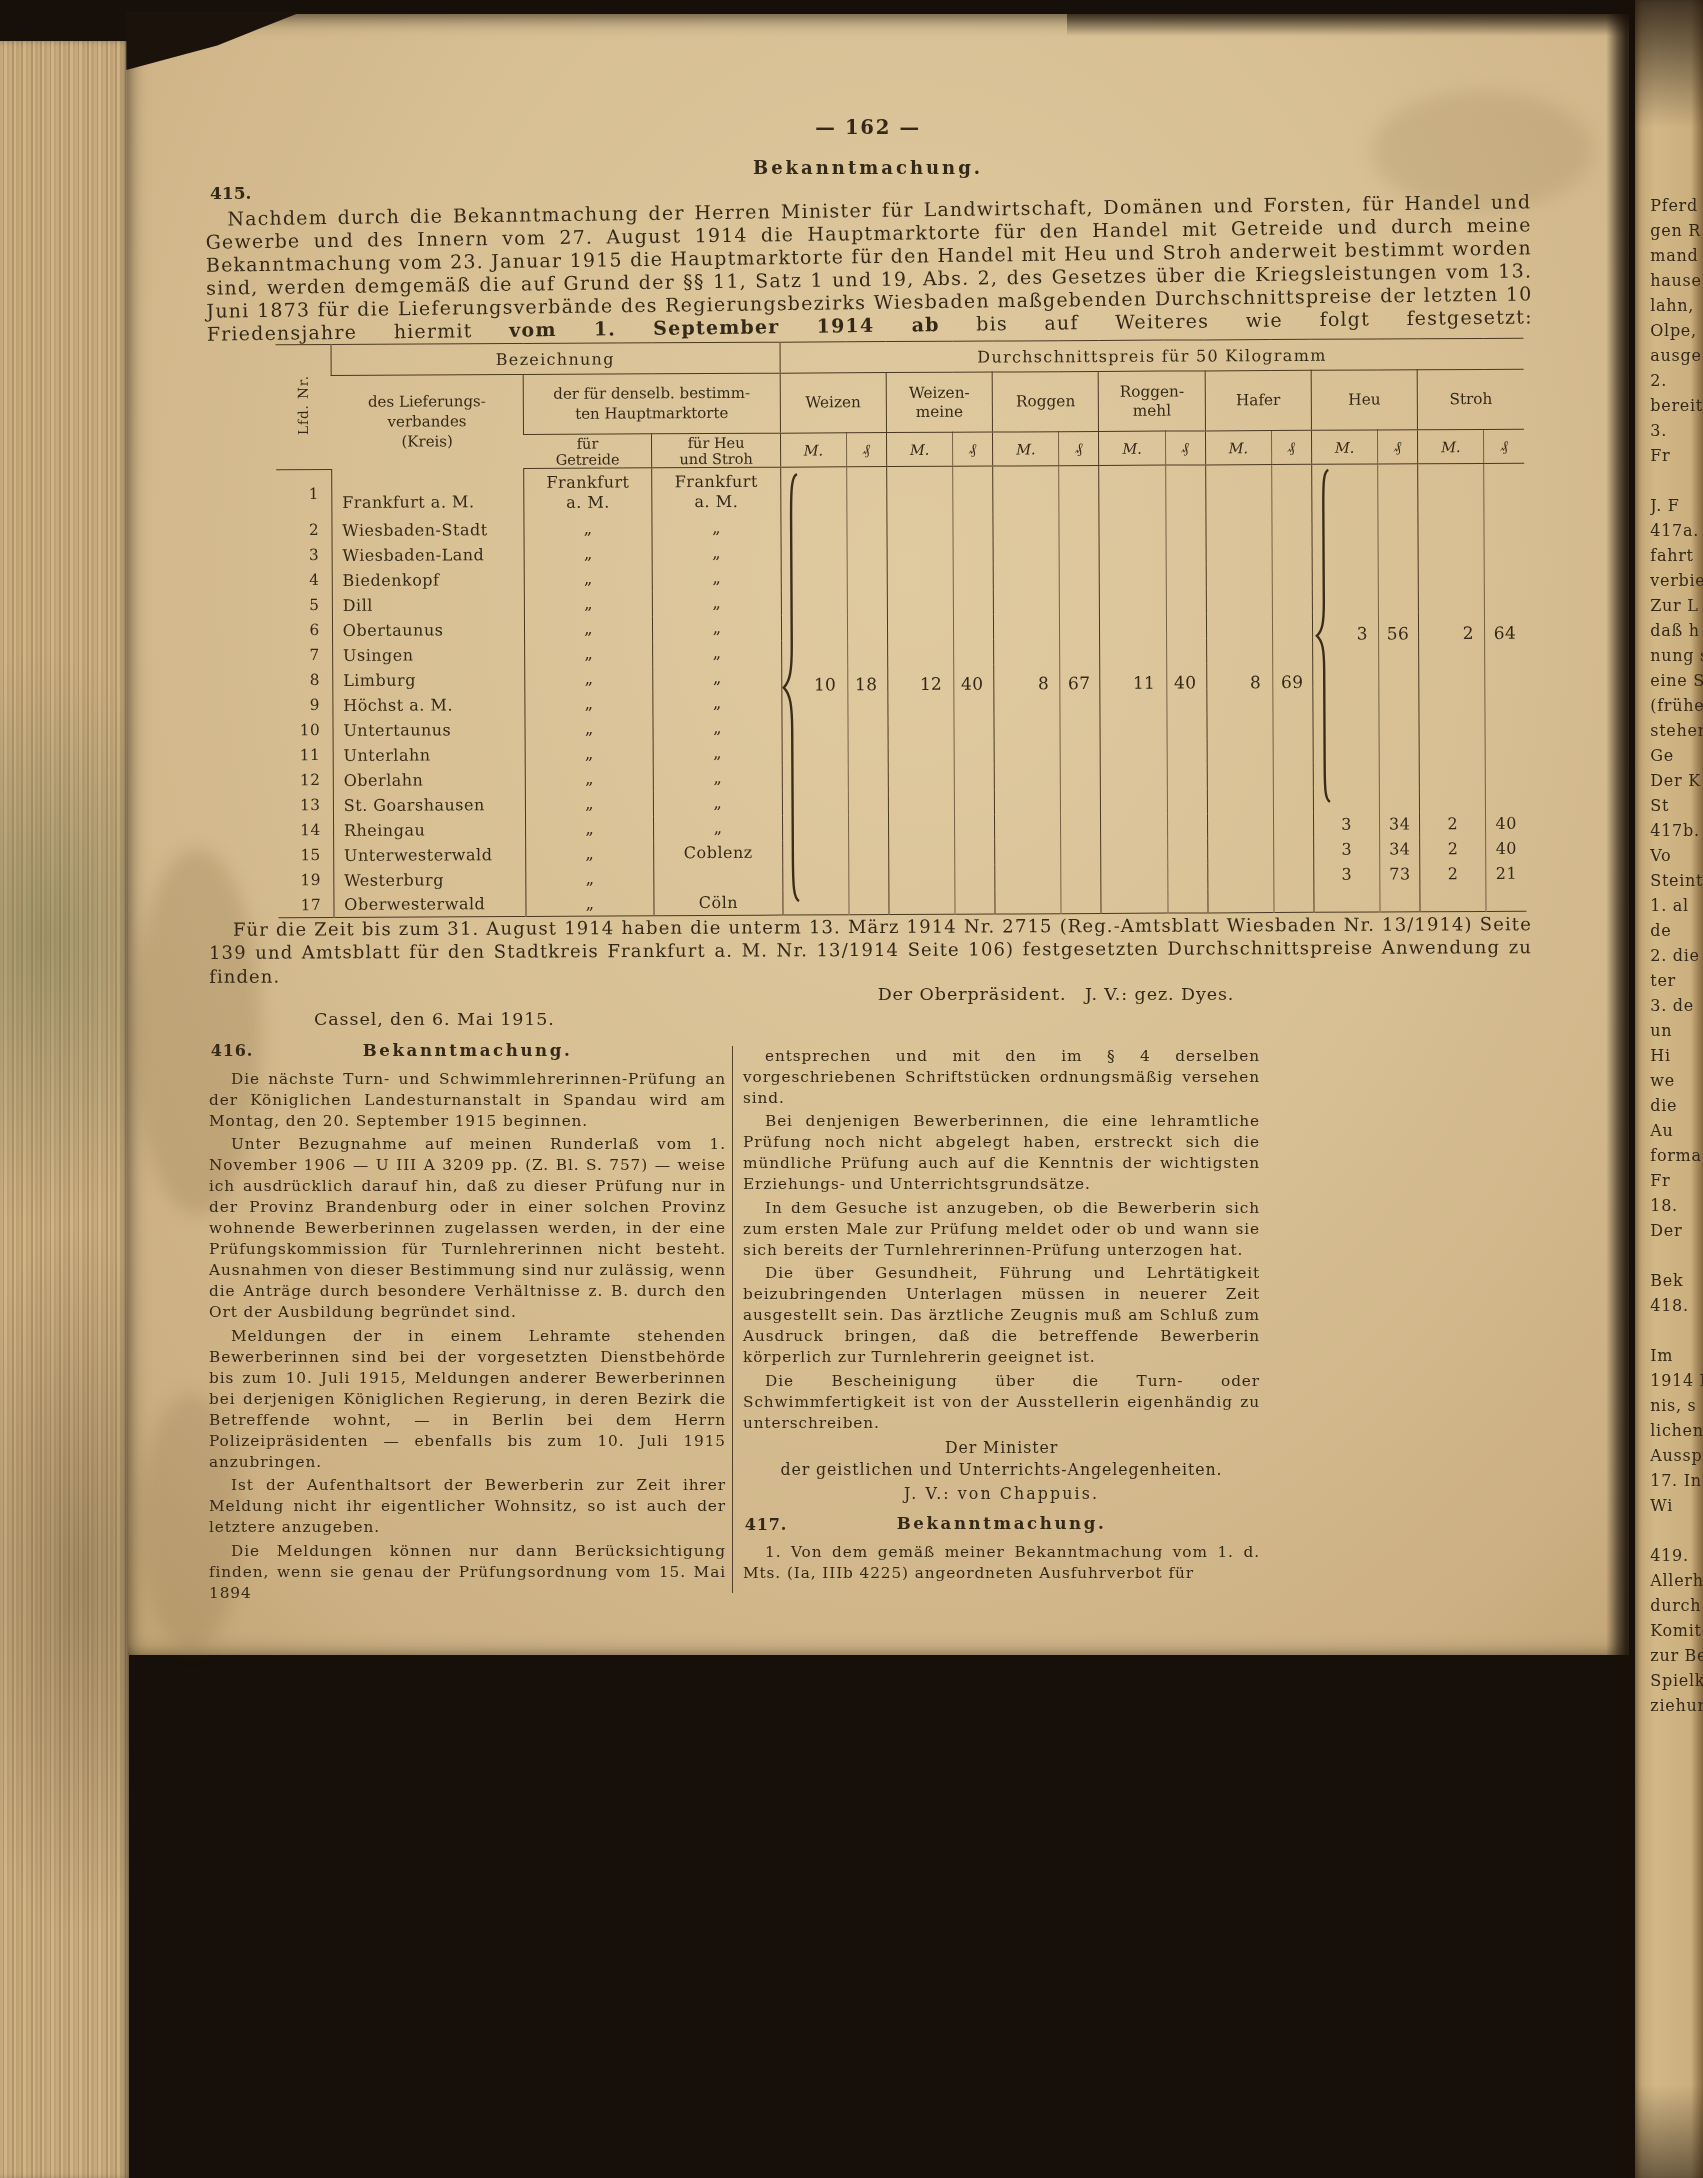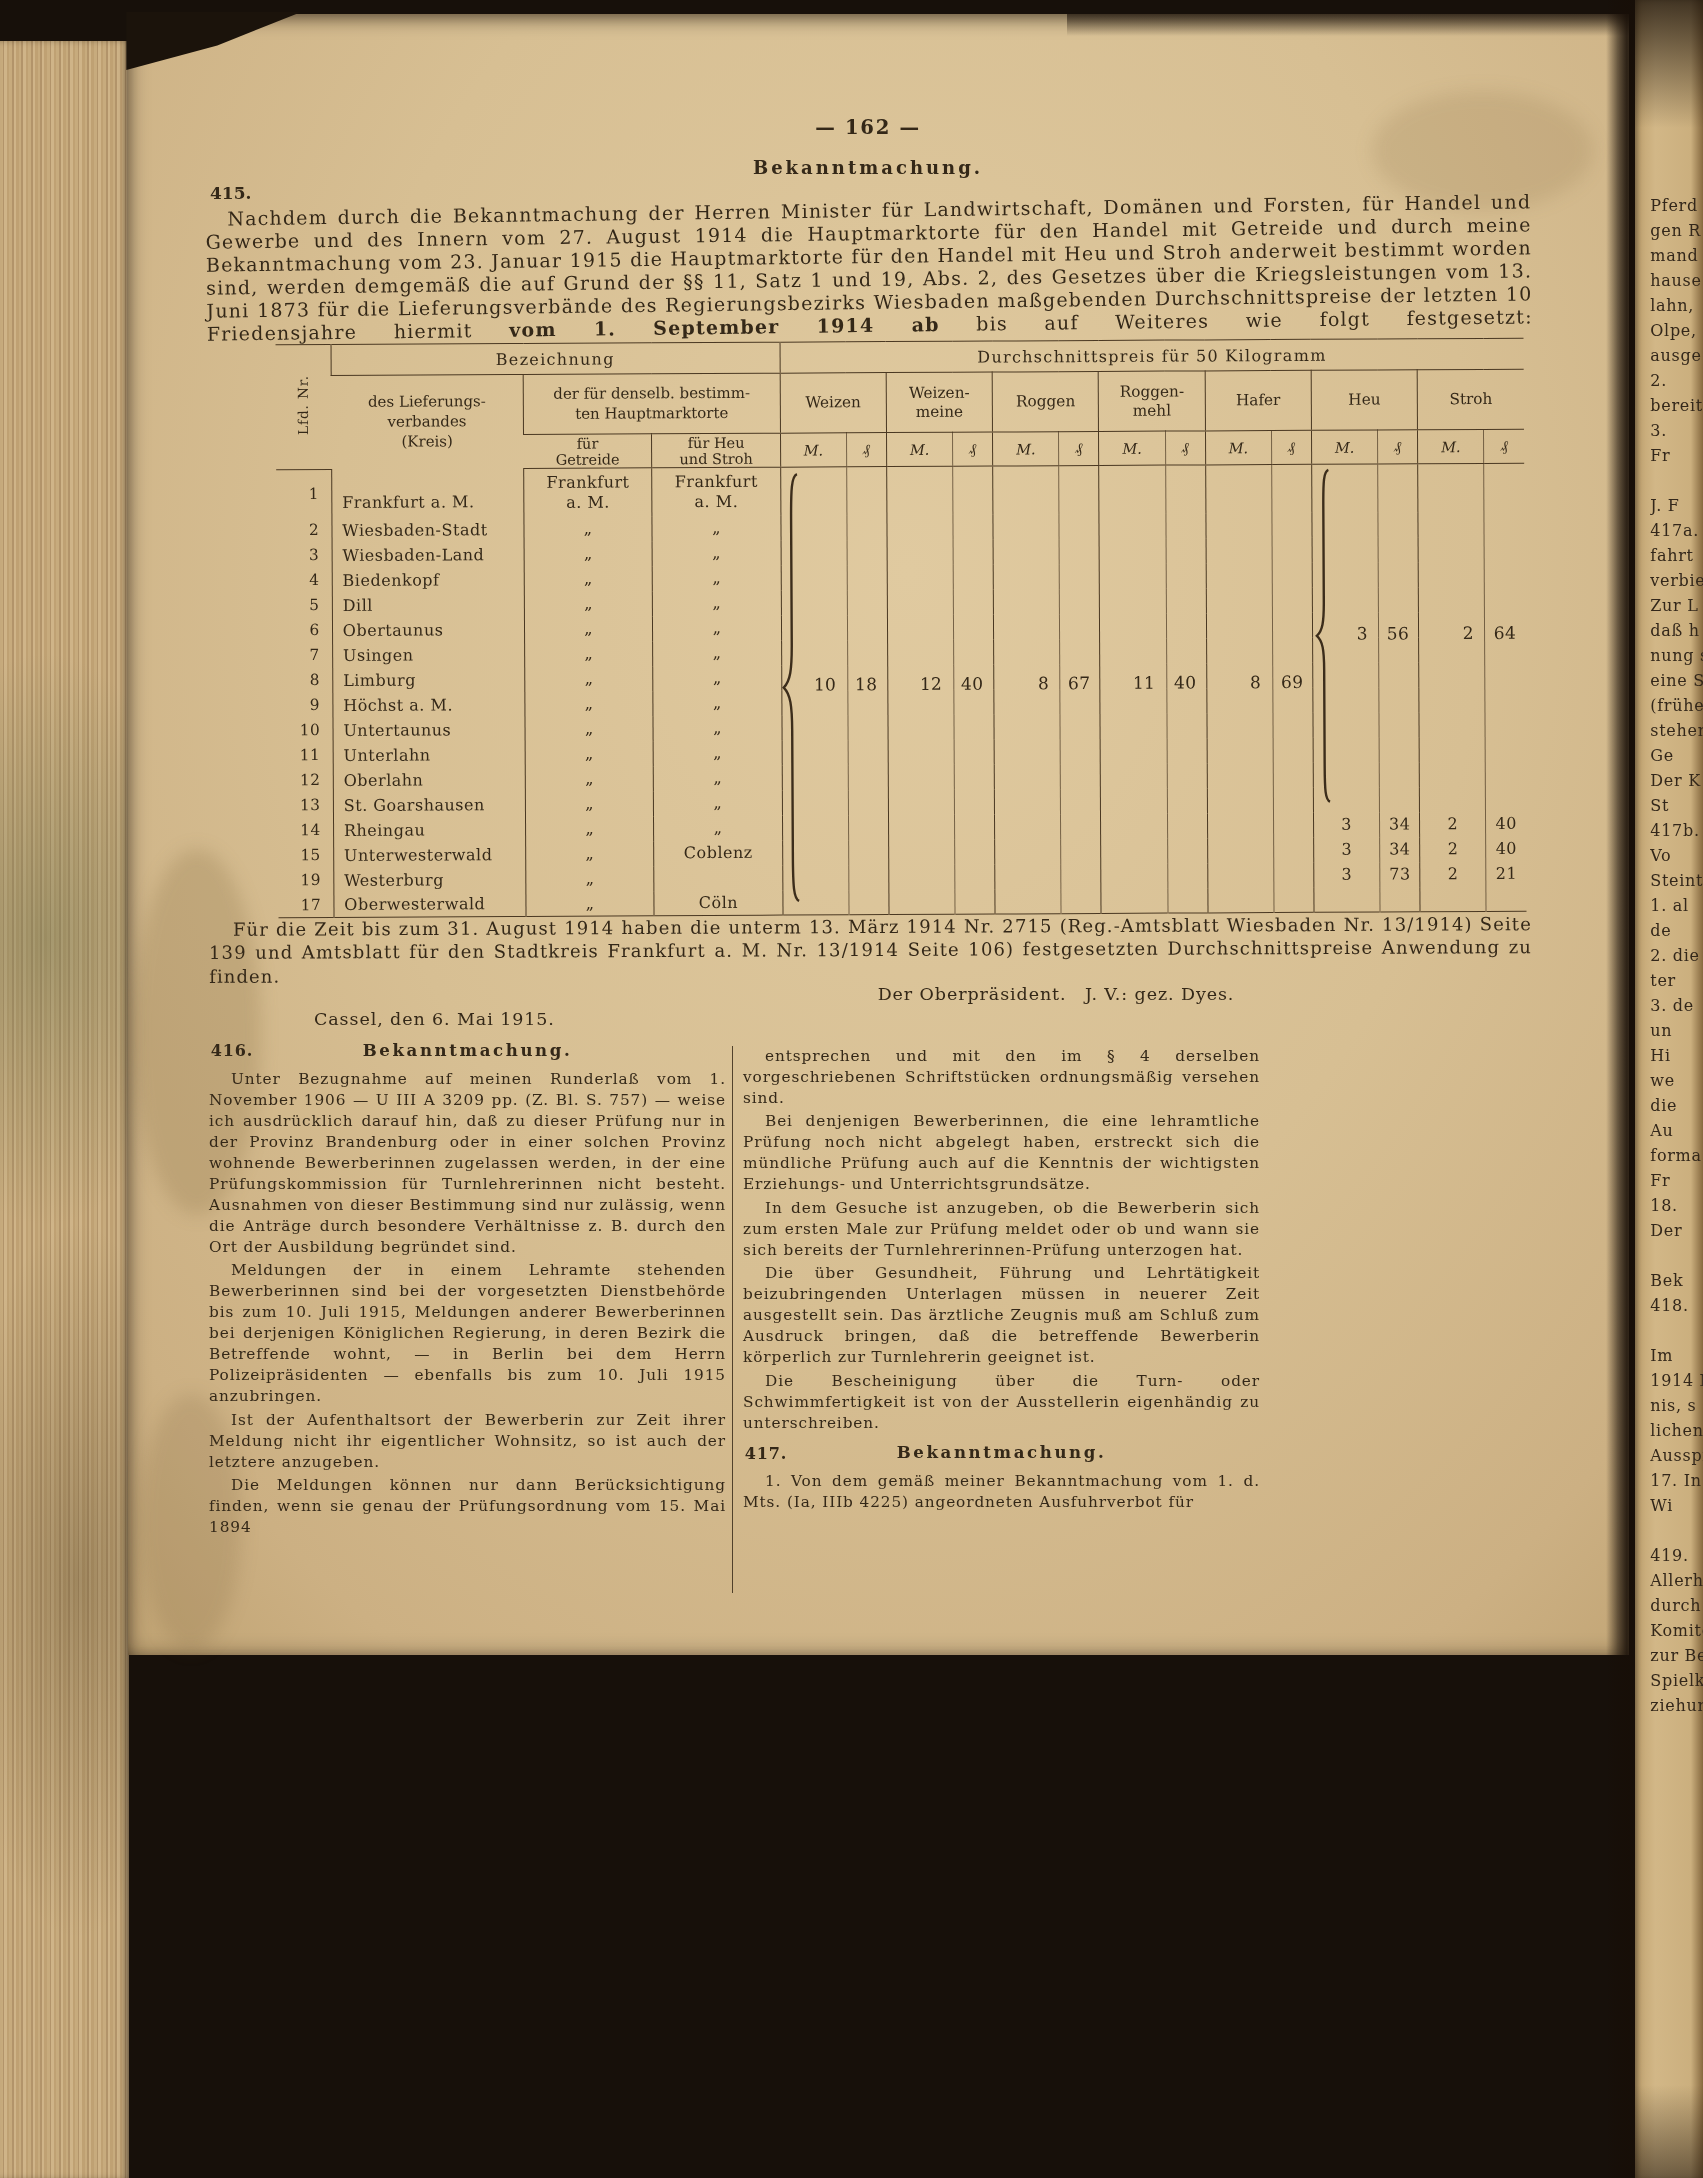--- a/index.html
+++ b/index.html
@@ -582,36 +582,42 @@
 
   <div class="colrule"></div>
 
   <div class="col col-left">
     <div class="notice-head">
       <span class="nnum">416.</span>
       <span class="ntitle">Bekanntmachung.</span>
     </div>
     <div>
 
+    <p class="cp">Die nächste Turn- und Schwimmlehrerinnen-Prüfung an der Königlichen Landesturnanstalt in Spandau wird am Montag, den 20. September 1915 beginnen.</p>
         <p class="cp">Unter Bezugnahme auf meinen Runderlaß vom 1. November 1906 — U III A 3209 pp. (Z. Bl. S. 757) — weise ich ausdrücklich darauf hin, daß zu dieser Prüfung nur in der Provinz Brandenburg oder in einer solchen Provinz wohnende Bewerberinnen zugelassen werden, in der eine Prüfungskommission für Turnlehrerinnen nicht besteht. Ausnahmen von dieser Bestimmung sind nur zulässig, wenn die Anträge durch besondere Verhältnisse z. B. durch den Ort der Ausbildung begründet sind.</p>
         <p class="cp">Meldungen der in einem Lehramte stehenden Bewerberinnen sind bei der vorgesetzten Dienstbehörde bis zum 10. Juli 1915, Meldungen anderer Bewerberinnen bei derjenigen Königlichen Regierung, in deren Bezirk die Betreffende wohnt, — in Berlin bei dem Herrn Polizeipräsidenten — ebenfalls bis zum 10. Juli 1915 anzubringen.</p>
         <p class="cp">Ist der Aufenthaltsort der Bewerberin zur Zeit ihrer Meldung nicht ihr eigentlicher Wohnsitz, so ist auch der letztere anzugeben.</p>
         <p class="cp">Die Meldungen können nur dann Berücksichtigung finden, wenn sie genau der Prüfungsordnung vom 15. Mai 1894</p>
       </div>
   </div>
 
   <div class="col col-right">
     <div>
 
     <p class="cp">entsprechen und mit den im § 4 derselben vorgeschriebenen Schriftstücken ordnungsmäßig versehen sind.</p>
         <p class="cp">Bei denjenigen Bewerberinnen, die eine lehramtliche Prüfung noch nicht abgelegt haben, erstreckt sich die mündliche Prüfung auch auf die Kenntnis der wichtigsten Erziehungs- und Unterrichtsgrundsätze.</p>
         <p class="cp">In dem Gesuche ist anzugeben, ob die Bewerberin sich zum ersten Male zur Prüfung meldet oder ob und wann sie sich bereits der Turnlehrerinnen-Prüfung unterzogen hat.</p>
         <p class="cp">Die über Gesundheit, Führung und Lehrtätigkeit beizubringenden Unterlagen müssen in neuerer Zeit ausgestellt sein. Das ärztliche Zeugnis muß am Schluß zum Ausdruck bringen, daß die betreffende Bewerberin körperlich zur Turnlehrerin geeignet ist.</p>
         <p class="cp">Die Bescheinigung über die Turn- oder Schwimmfertigkeit ist von der Ausstellerin eigenhändig zu unterschreiben.</p>
       </div>
+    <div class="minister-block">
+      <div class="center-line">Der Minister</div>
+      <div class="center-line">der geistlichen und Unterrichts-Angelegenheiten.</div>
+      <div class="center-line sp">J. V.: von Chappuis.</div>
+    </div>
     <div class="notice-head m-top">
       <span class="nnum">417.</span>
       <span class="ntitle">Bekanntmachung.</span>
     </div>
     <p class="cp">1. Von dem gemäß meiner Bekanntmachung vom 1. d. Mts. (Ia, IIIb 4225) angeordneten Ausfuhrverbot für</p>
   </div>
 </div>
 
 <div class="gutter"></div>
 

